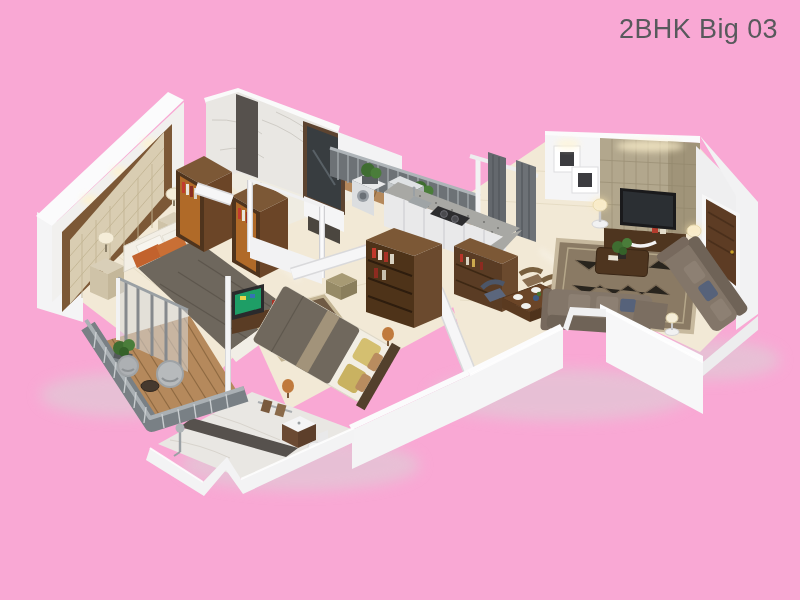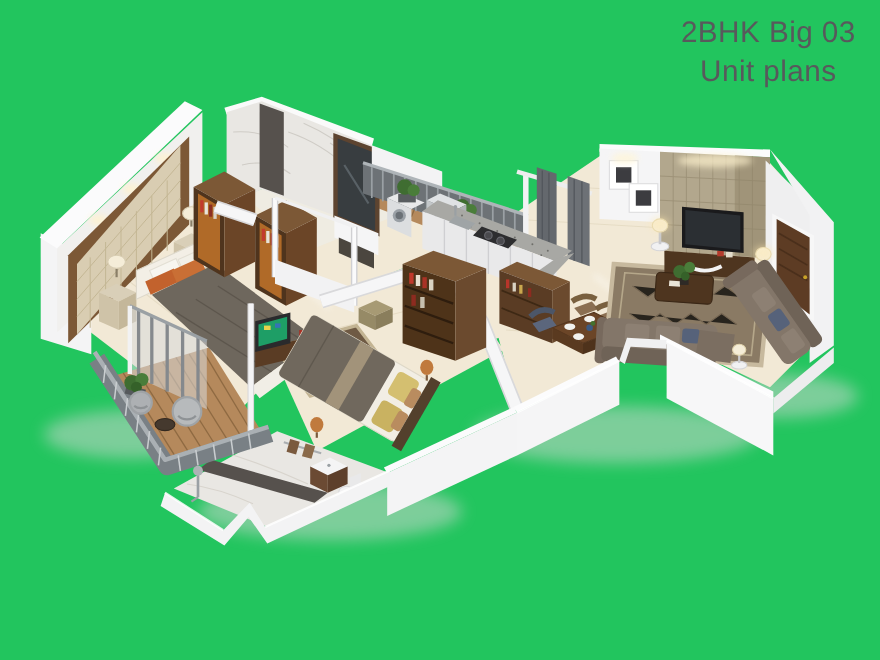--- a/index.html
+++ b/index.html
@@ -1,16 +1,16 @@
 <!DOCTYPE html>
 <html><head>
 <meta charset="utf-8">
 <style>
   html,body{margin:0;padding:0;background:#ffffff;}
-  .stage{position:relative;width:800px;height:600px;background:#22c55e;overflow:hidden;
+  .stage{position:relative;width:800px;height:600px;background:#f9a8d4;overflow:hidden;
          font-family:"Liberation Sans",sans-serif;}
   .plan-title{position:absolute;top:12px;right:22px;text-align:center;
     font-size:27px;line-height:1.32;color:#58595c;letter-spacing:.4px;font-weight:400;}
   svg{position:absolute;left:0;top:0;}
 </style>
 </head>
 <body>
 
 <div class="stage">
 
@@ -604,16 +604,15 @@
       <line x1="150" y1="448" x2="203" y2="482"></line>
           <line x1="241" y1="479" x2="354" y2="428"></line>
       <line x1="470" y1="375" x2="563" y2="328"></line>
           <line x1="606" y1="310" x2="703" y2="362"></line>
     </g>
   </g>
 </svg>
 
 <div class="plan-title">
   <div>2BHK Big 03</div>
-  <div>Unit plans</div>
 </div>
 
 </div>
 
 </body></html>

